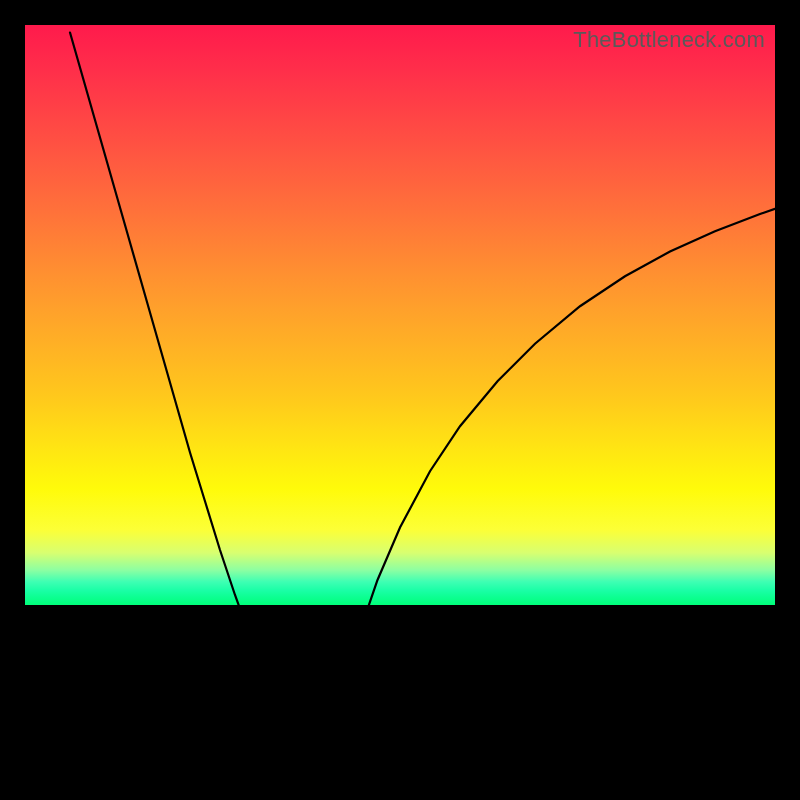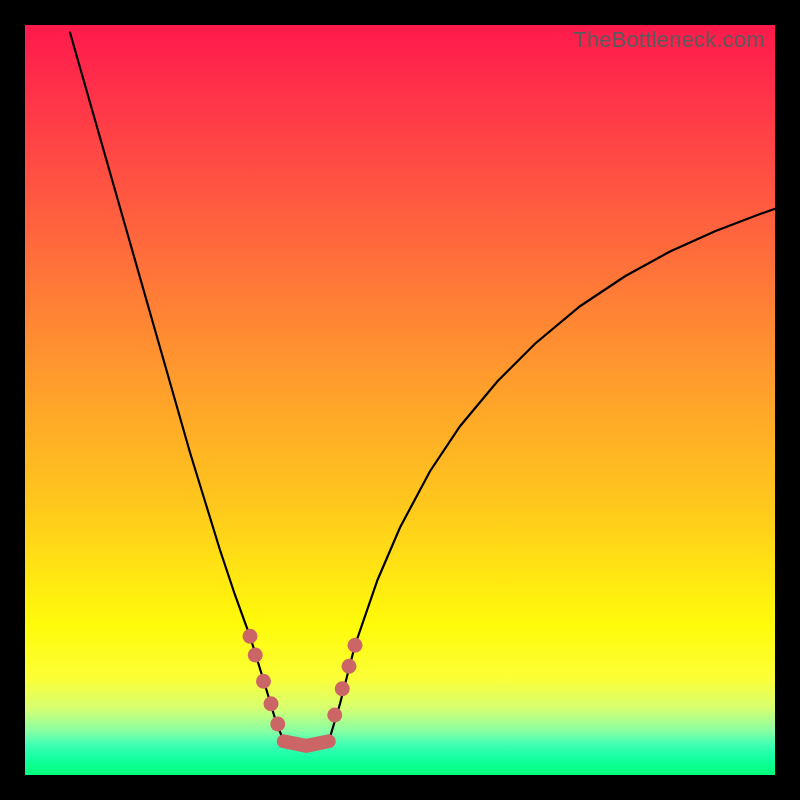--- a/index.html
+++ b/index.html
@@ -15,21 +15,21 @@
     position: relative;
     width: 800px;
     height: 800px;
     background: #000;
   }
   .plot-area {
     position: absolute;
     left: 25px;
     top: 25px;
     width: 750px;
-    height: 750px;
+    height: 580px;
     overflow: hidden;
     
     background: linear-gradient(
       to bottom,
       #ff1a4c 0%,
       #ff2f4a 8%,
       #ff4545 16%,
       #ff5b40 24%,
       #ff713a 32%,
       #ff8833 40%,

